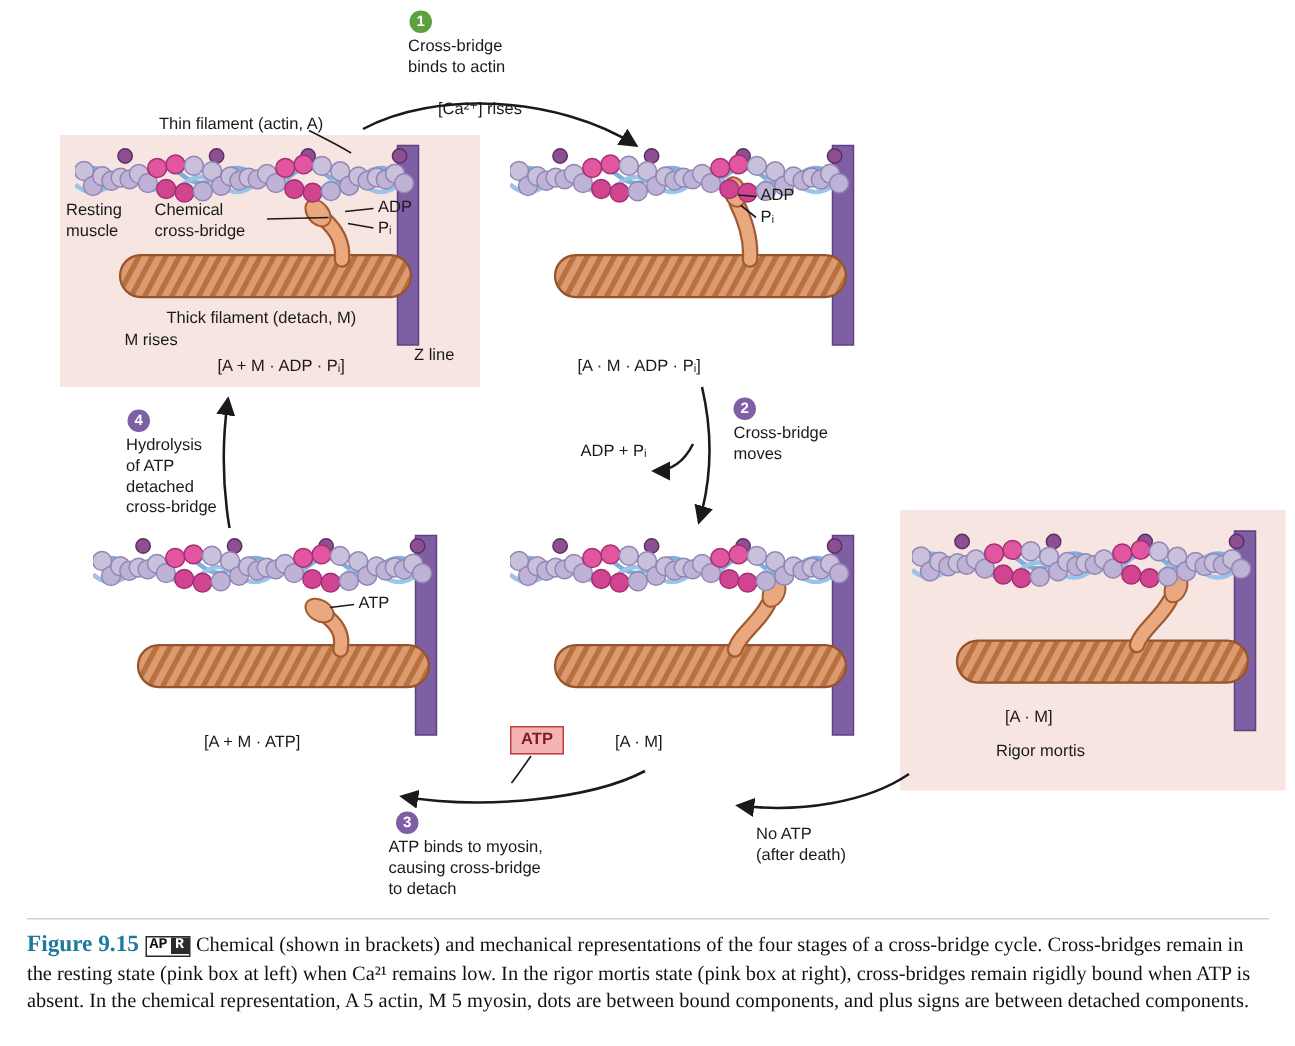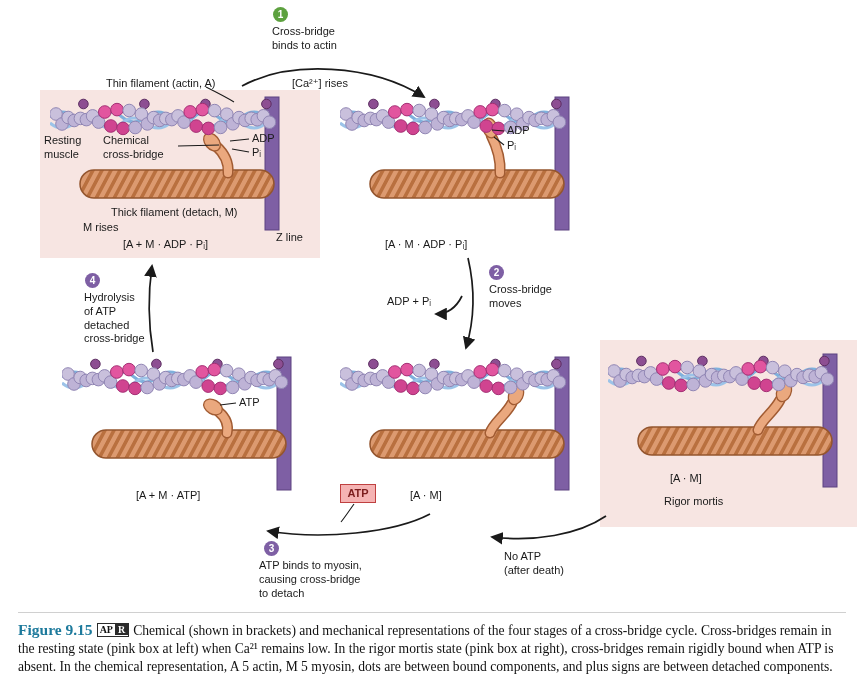--- a/index.html
+++ b/index.html
@@ -18,21 +18,21 @@
 #arrows{position:absolute;left:0;top:0;z-index:5;pointer-events:none}
 .atpbox{position:absolute;z-index:6;background:#f5b3b3;border:1.5px solid #bf4040;
   color:#7c1d1d;font-weight:bold;font-size:11px;width:36px;height:19px;
   text-align:center;line-height:16px}
 .caption{position:absolute;left:18px;top:612px;width:828px;z-index:6;
   border-top:1px solid #d0d0d0;padding-top:7px;
   font-family:"Liberation Serif","DejaVu Serif",serif;font-size:13.6px;line-height:1.32;color:#111}
 .figlabel{color:#1d7a9c;font-weight:bold;font-size:15.5px;
   font-family:"Liberation Serif","DejaVu Serif",serif}
 .badge{display:inline-block;border:1.5px solid #2b2b2b;
-  font-family:Liberation Serif, serif;font-weight:bold;
+  font-family:Liberation Mono, monospace;font-weight:bold;
   font-size:10px;line-height:12px;vertical-align:2px;margin:0 4px 0 4px;white-space:nowrap}
 .badge .ap{padding:0 2px;color:#111}
 .badge .r{background:#2b2b2b;color:#fff;padding:0 3px}
 </style>
 </head>
 <body>
 
 <div class="pinkbox" style="left:40px;top:90px;width:280px;height:168px"></div>
 <div class="pinkbox" style="left:600px;top:340px;width:257px;height:187px"></div>
 
@@ -359,32 +359,32 @@
 moves</div>
 <div class="lbl ml" style="left:259px;top:559px;width:135px">ATP binds to myosin,
 causing cross-bridge
 to detach</div>
 <div class="lbl ml" style="left:84px;top:291px;width:95px">Hydrolysis
 of ATP
 detached
 cross-bridge</div>
 
 <div class="lbl" style="left:106px;top:77px">Thin filament (actin, A)</div>
-<div class="lbl" style="left:292px;top:77px">[Ca²⁺] rises</div>
+<div class="lbl" style="left:292px;top:67px">[Ca²⁺] rises</div>
 
 <div class="lbl ml" style="left:44px;top:134px">Resting
 muscle</div>
 <div class="lbl ml" style="left:103px;top:134px">Chemical
 cross-bridge</div>
 <div class="lbl" style="left:252px;top:132px">ADP</div>
 <div class="lbl" style="left:252px;top:146px">Pᵢ</div>
 <div class="lbl" style="left:111px;top:206px">Thick filament (detach, M)</div>
 <div class="lbl" style="left:83px;top:221px">M rises</div>
 <div class="lbl" style="left:276px;top:231px">Z line</div>
-<div class="lbl formula" style="left:123px;top:238px">[A + M · ADP · Pᵢ]</div>
+<div class="lbl formula" style="left:145px;top:238px">[A + M · ADP · Pᵢ]</div>
 
 <div class="lbl" style="left:507px;top:124px">ADP</div>
 <div class="lbl" style="left:507px;top:139px">Pᵢ</div>
 <div class="lbl formula" style="left:385px;top:238px">[A · M · ADP · Pᵢ]</div>
 
 <div class="lbl" style="left:387px;top:295px">ADP + Pᵢ</div>
 
 <div class="lbl" style="left:239px;top:396px">ATP</div>
 <div class="lbl formula" style="left:136px;top:489px">[A + M · ATP]</div>
 

